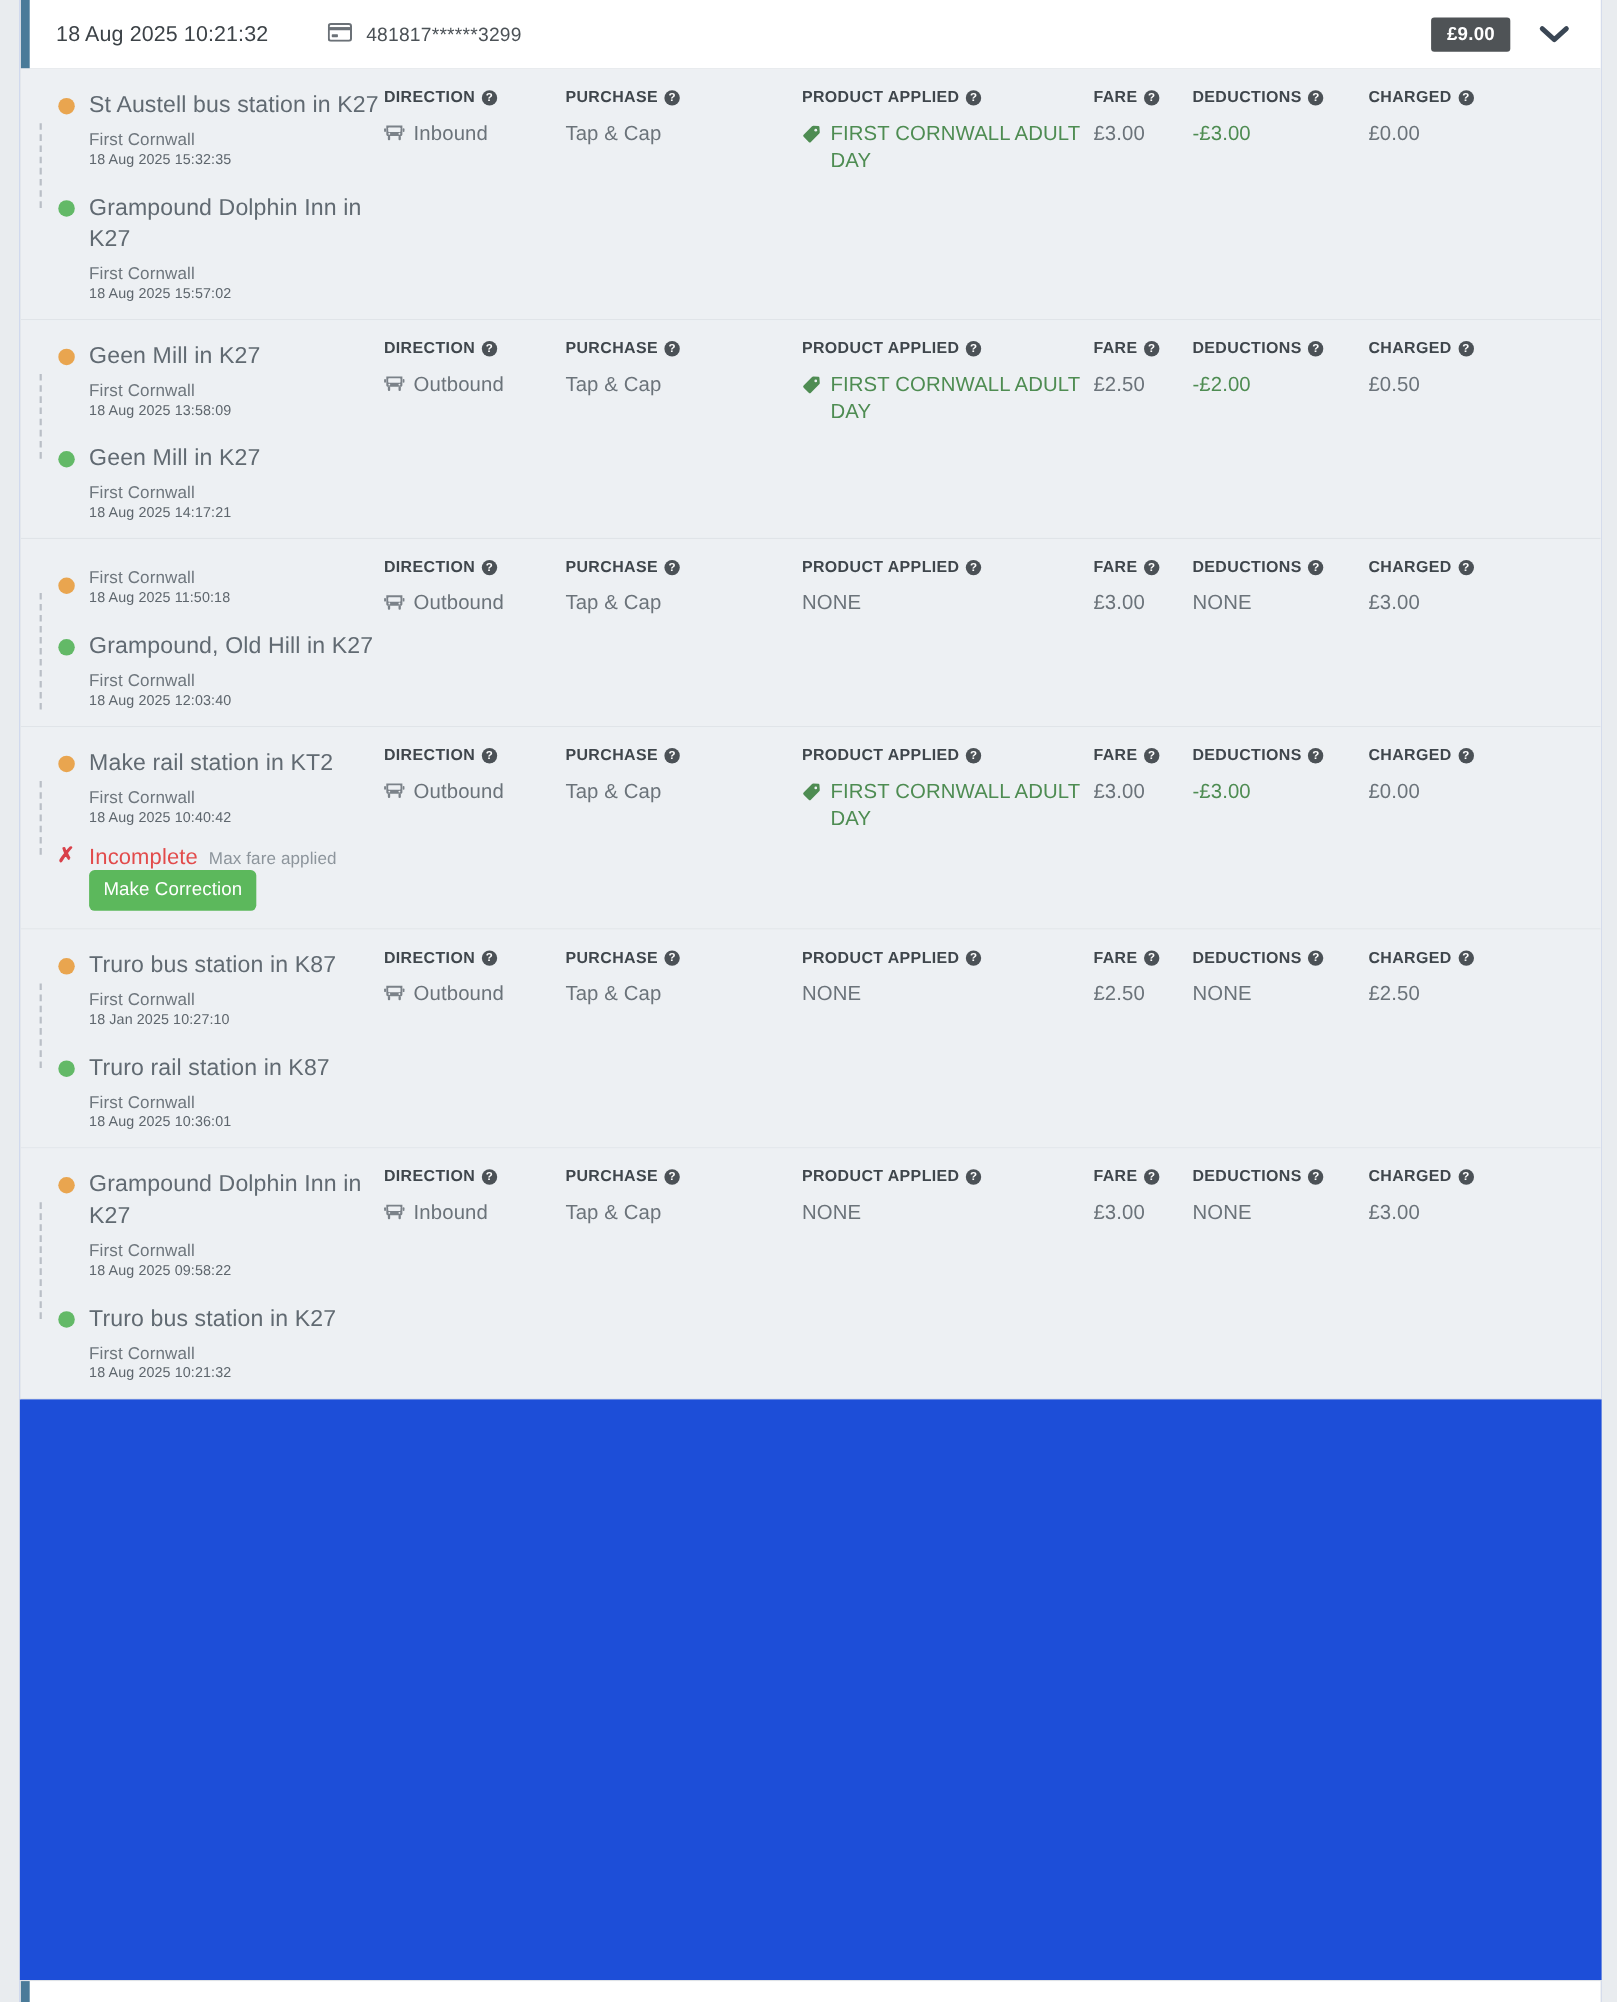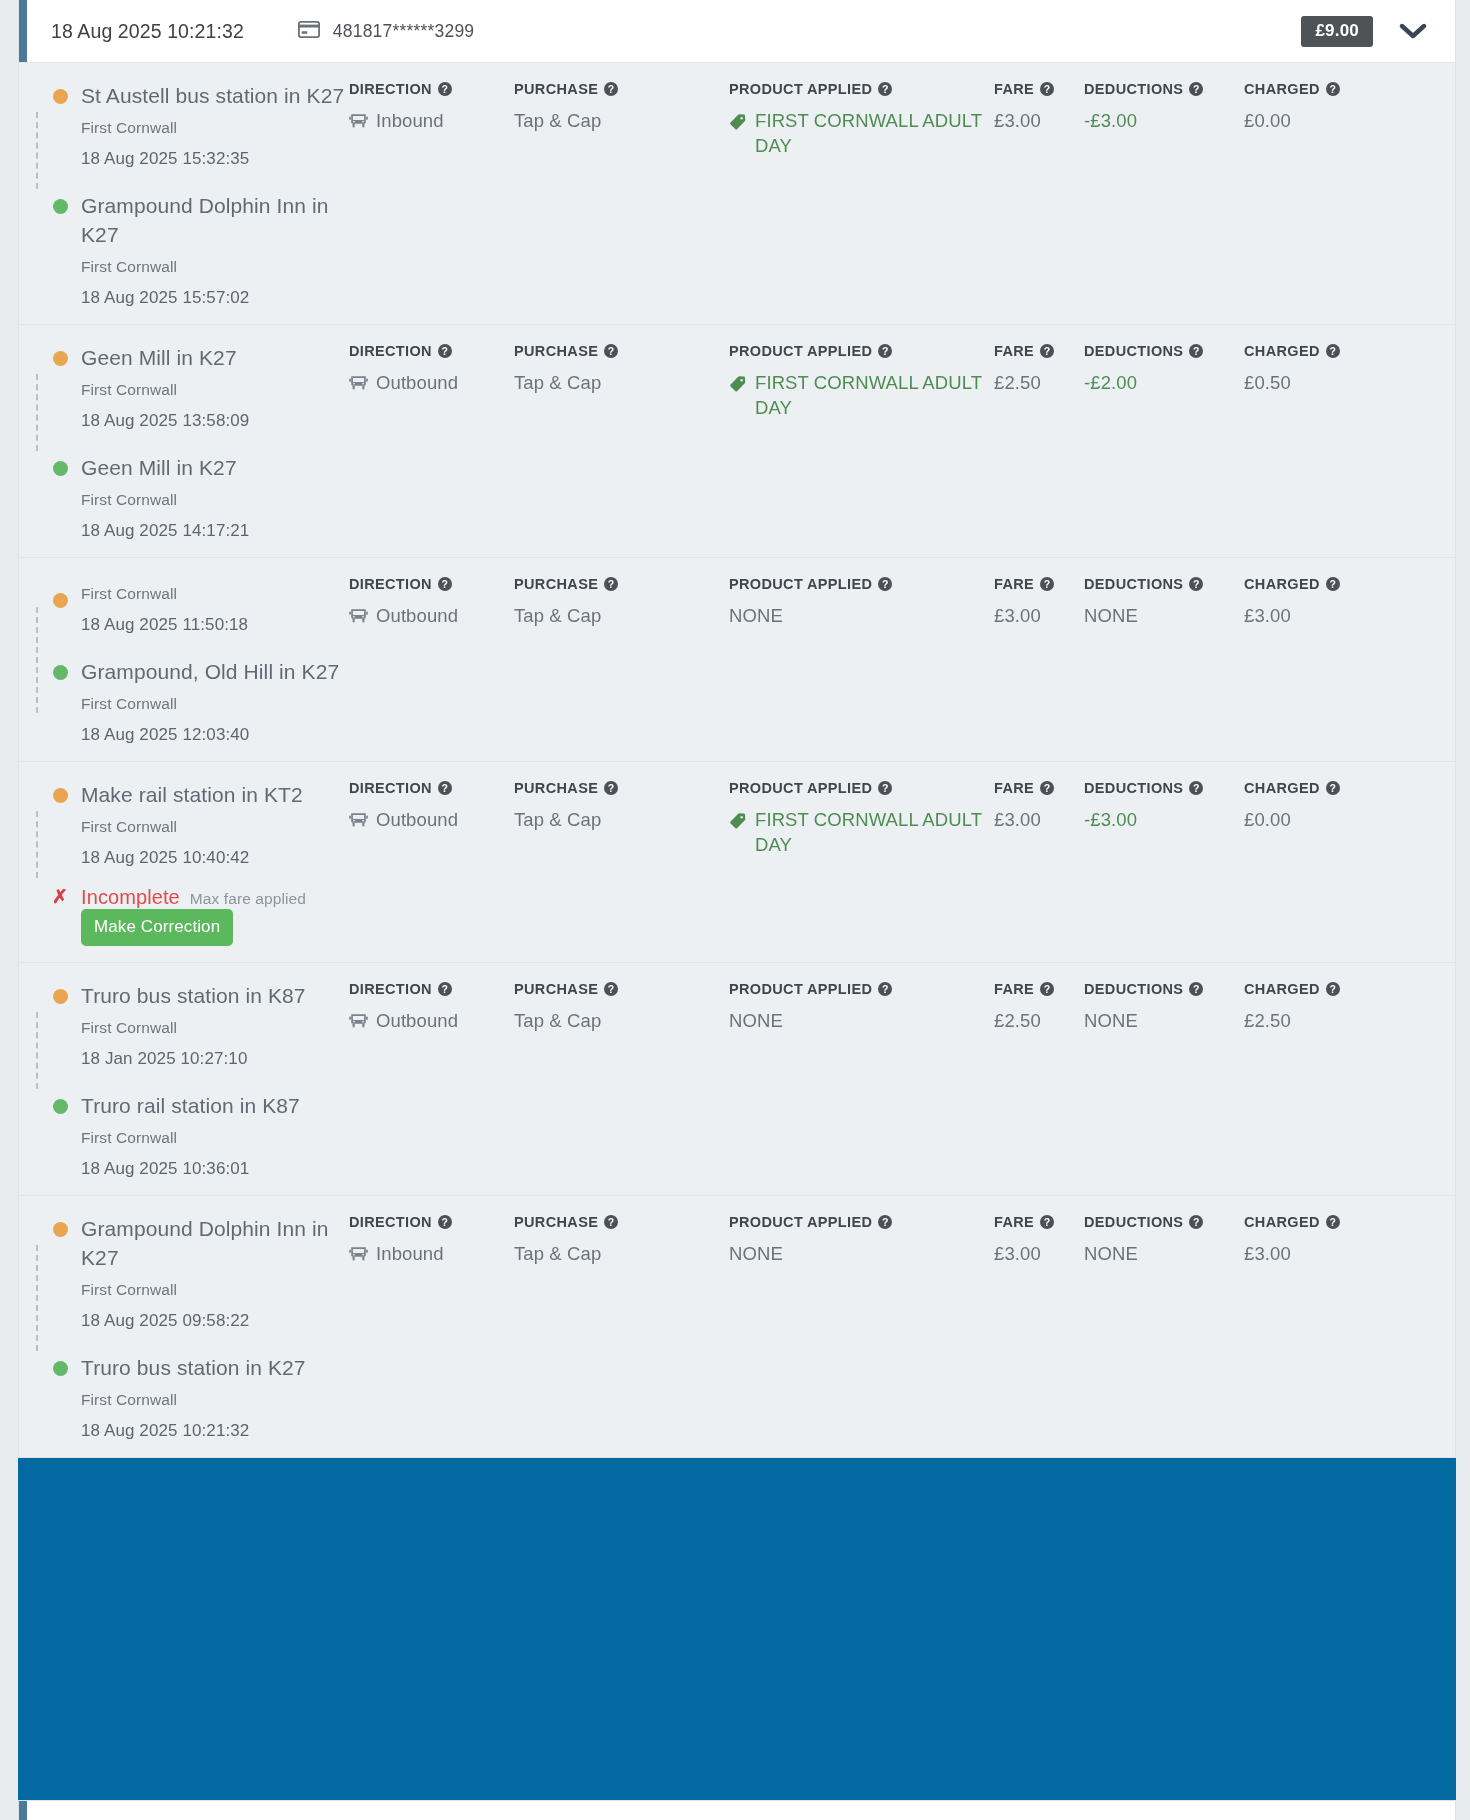--- a/index.html
+++ b/index.html
@@ -8,21 +8,21 @@
     padding: 0;
     background: #e9ecef;
     font-family: "Liberation Sans", sans-serif;
     -webkit-font-smoothing: antialiased;
   }
   #page {
     width: 1470px;
     height: 1820px;
     position: relative;
     overflow: hidden;
-    background: #0369a1;
+    background: #1d4ed8;
   }
 
   
   .card {
     position: absolute;
     left: 18px;
     top: 0px;
     width: 1438px;
     background: #ffffff;
     border: 1px solid #dfe3e8;
@@ -132,23 +132,22 @@
     line-height: 29px;
     letter-spacing: .1px;
   }
   .stop-operator {
     font-size: 15.5px;
     color: #6e767d;
     margin-top: 9px;
     letter-spacing: .1px;
   }
   .stop-time {
-    font-size: 17px;
+    font-size: 13px;
     color: #5e666d;
-    margin-top: 12px;
     letter-spacing: .1px;
   }
 
   
   .incomplete-block { position: relative; padding-left: 38px; margin-top: 18px; }
   .incomplete-line { display: flex; align-items: baseline; gap: 10px; }
   .x-mark {
     position: absolute;
     left: 9px;
     top: 0px;

